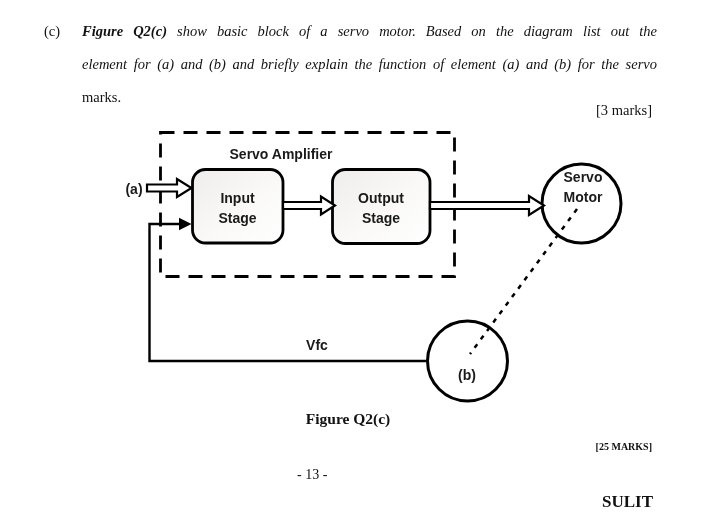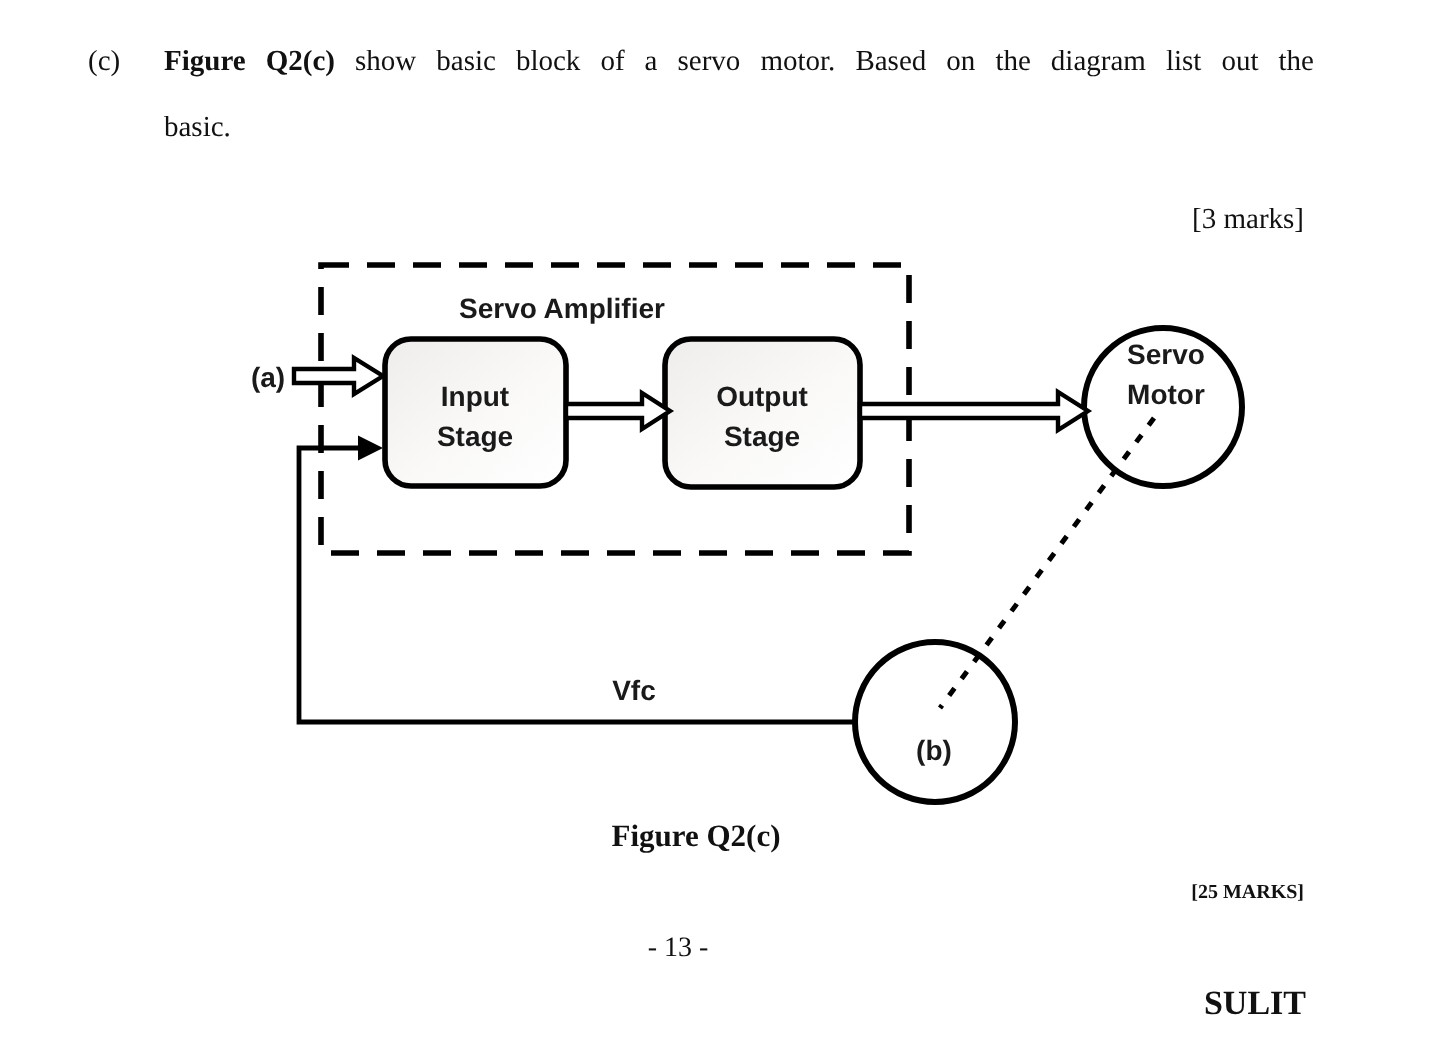--- a/index.html
+++ b/index.html
@@ -13,21 +13,21 @@
   }
   
   .item-label{
     position:absolute;left:44px;top:15px;
     font-size:14.5px;line-height:33px;
   }
   .qtext{
     position:absolute;left:82px;top:15px;width:575px;
     font-size:14.5px;line-height:33px;
   }
-  .qline-just{text-align:justify;text-align-last:justify;}
+  .qline-just{text-align:justify;text-align-last:justify;font-style:italic;}
   .qline-left{text-align:left;}
   .bold{font-weight:bold;}
   .marks-small{
     position:absolute;top:102px;right:65px;
     font-size:14.5px;
   }
   
   .diagram-svg{position:absolute;left:0;top:0;}
   .dlabel{
     font-family:"Liberation Sans", sans-serif;
@@ -38,36 +38,37 @@
   .caption{
     position:absolute;left:248px;top:410px;width:200px;
     text-align:center;font-weight:bold;font-size:15.5px;
   }
   .marks-total{
     position:absolute;top:441px;right:65px;
     font-weight:bold;font-size:10px;
   }
   .page-number{
     position:absolute;left:297px;top:467px;width:84px;
-    text-align:center;font-size:14px;
+    font-size:14px;
   }
   .footer-word{
     position:absolute;top:492px;right:64px;
     font-weight:bold;font-size:17px;
   }
 </style>
 </head>
 <body>
 
 <div class="page">
 
   <div class="item-label">(c)</div>
   <div class="qtext">
     <div class="qline-just"><span class="bold">Figure Q2(c)</span><span> show basic block of a servo motor. Based on the diagram list out the</span></div>
-    <div class="qline-left">basic.</div>
+    <div class="qline-just">element for (a) and (b) and briefly explain the function of element (a) and (b) for the servo</div>
+    <div class="qline-left">marks.</div>
   </div>
   <div class="marks-small">[3 marks]</div>
 
   <svg class="diagram-svg" width="717" height="528" viewBox="0 0 717 528">
     <defs>
       <linearGradient id="boxGrad" x1="0" y1="0" x2="1" y2="1">
         <stop offset="0" stop-color="#efedeb"></stop>
         <stop offset="0.55" stop-color="#faf9f8"></stop>
         <stop offset="1" stop-color="#ffffff"></stop>
       </linearGradient>

